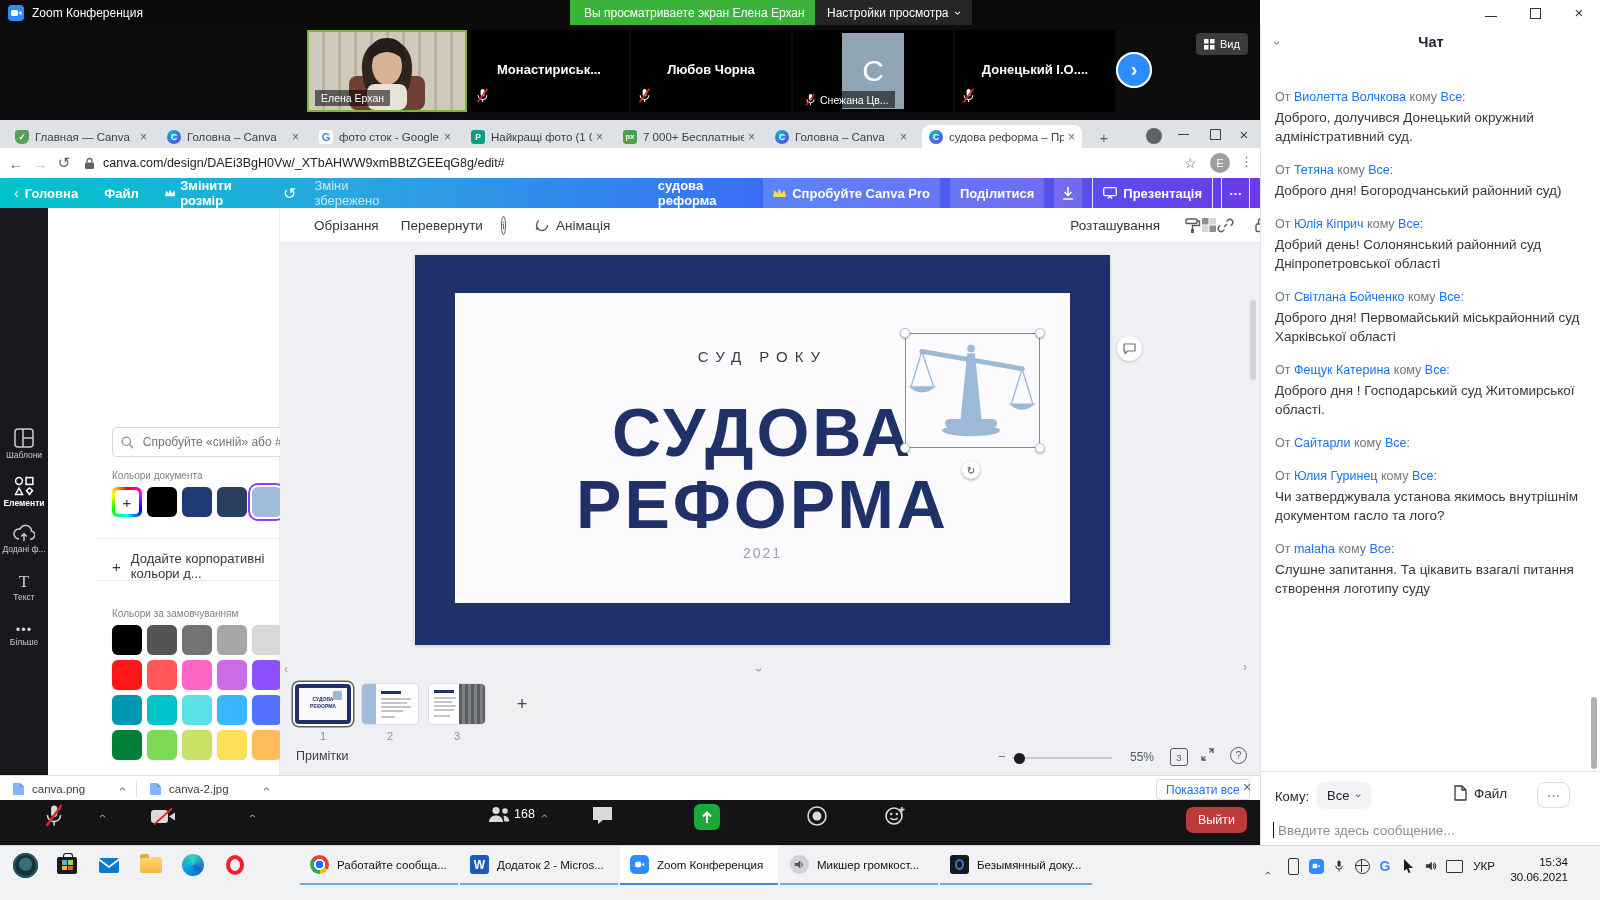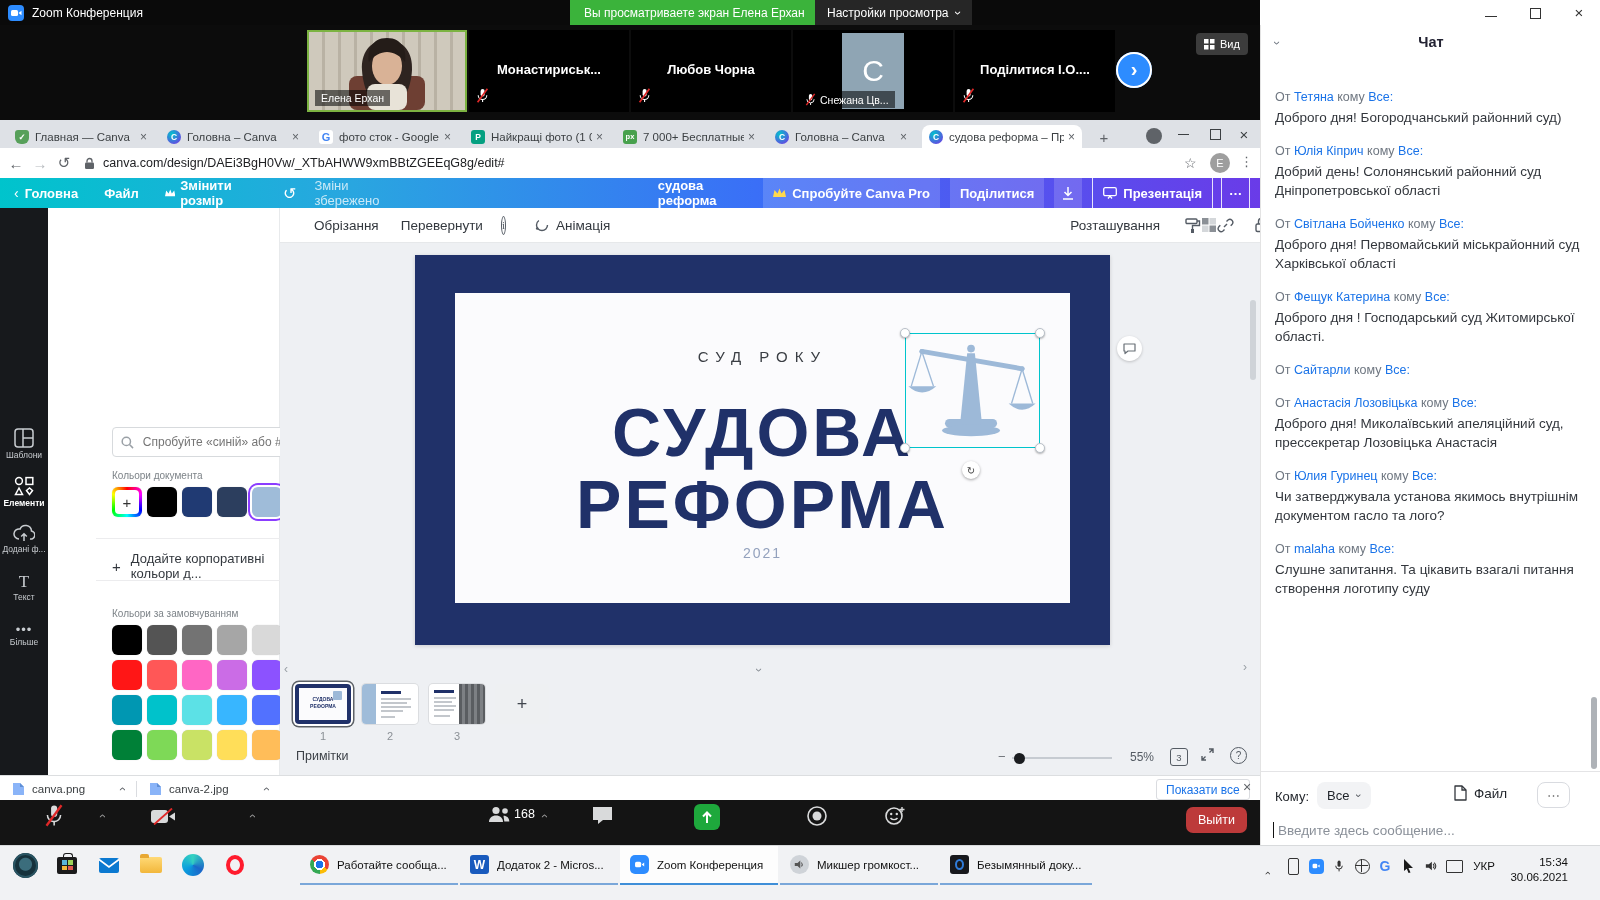--- a/index.html
+++ b/index.html
@@ -151,21 +151,21 @@
             <rect x="4.6" y="1" width="4" height="7.5" rx="2" fill="#fff"></rect>
             <path d="M2.2 7.2a4.3 4.3 0 0 0 8.6 0" stroke="#fff" stroke-width="1.1" fill="none"></path>
             <line x1="6.6" y1="11.6" x2="6.6" y2="14" stroke="#fff" stroke-width="1.1"></line>
             <line x1="11.4" y1="0.8" x2="1.6" y2="14.2" stroke="#e02828" stroke-width="1.7"></line>
           </svg>
         <span>Снежана Цв...</span>
       </span>
     </div>
 
     <div class="tile" style="left:955px">
-      <span class="tname">Поділитися І.О....</span>
+      <span class="tname">Донецький І.О....</span>
       <span class="micoff"><svg width="13" height="15" viewBox="0 0 13 15">
             <rect x="4.6" y="1" width="4" height="7.5" rx="2" fill="#fff"></rect>
             <path d="M2.2 7.2a4.3 4.3 0 0 0 8.6 0" stroke="#fff" stroke-width="1.1" fill="none"></path>
             <line x1="6.6" y1="11.6" x2="6.6" y2="14" stroke="#fff" stroke-width="1.1"></line>
             <line x1="11.4" y1="0.8" x2="1.6" y2="14.2" stroke="#e02828" stroke-width="1.7"></line>
           </svg></span>
     </div>
 
     <div class="abs f" style="left:1116px;top:27px;width:36px;height:36px;border-radius:50%;background:#2d8cff;box-shadow:inset 0 0 0 2px #fff;justify-content:center;cursor:pointer">
       <span style="color:#fff;font-size:20px;font-weight:bold;margin-top:-2px">›</span>
@@ -606,41 +606,41 @@
     <div class="abs f" style="left:1186px;top:7px;height:26px;padding:0 12px;background:#bd3a3a;border-radius:7px;color:#fff;font-size:12.5px;cursor:pointer">
         <span>Выйти</span>
       </div>
   </div>
 
   <div class="abs chat">
     <span class="abs chv" style="left:14px;top:12px;color:#6e7680;cursor:pointer">›</span>
     <div class="abs" style="left:0;top:9px;width:340px;text-align:center;font-size:14.5px;font-weight:bold;color:#232333">Чат</div>
     <div class="msgs">
       <div class="msg">
+        <div class="mh"><span>От</span> <b>Виолетта Волчкова</b> <span>кому</span> <b>Все:</b></div>
+        <div class="mb">Доброго, долучився Донецький окружний адміністративний суд.</div>
+      </div>
+      <div class="msg">
         <div class="mh"><span>От</span> <b>Тетяна</b> <span>кому</span> <b>Все:</b></div>
         <div class="mb">Доброго дня! Богородчанський районний суд)</div>
       </div>
       <div class="msg">
         <div class="mh"><span>От</span> <b>Юлія Кіприч</b> <span>кому</span> <b>Все:</b></div>
         <div class="mb">Добрий день! Солонянський районний суд Дніпропетровської області</div>
       </div>
       <div class="msg">
         <div class="mh"><span>От</span> <b>Світлана Бойченко</b> <span>кому</span> <b>Все:</b></div>
         <div class="mb">Доброго дня! Первомайський міськрайонний суд Харківської області</div>
       </div>
       <div class="msg">
         <div class="mh"><span>От</span> <b>Фещук Катерина</b> <span>кому</span> <b>Все:</b></div>
         <div class="mb">Доброго дня ! Господарський суд Житомирської області.</div>
       </div>
       <div class="msg">
         <div class="mh"><span>От</span> <b>Сайтарли</b> <span>кому</span> <b>Все:</b></div>
-      </div>
-      <div class="msg">
-        <div class="mh"><span>От</span> <b>Анастасія Лозовіцька</b> <span>кому</span> <b>Все:</b></div>
-        <div class="mb">Доброго дня! Миколаївський апеляційний суд, прессекретар Лозовіцька Анастасія</div>
       </div>
       <div class="msg">
         <div class="mh"><span>От</span> <b>Юлия Гуринец</b> <span>кому</span> <b>Все:</b></div>
         <div class="mb">Чи затверджувала установа якимось внутрішнім документом  гасло  та лого?</div>
       </div>
       <div class="msg">
         <div class="mh"><span>От</span> <b>malaha</b> <span>кому</span> <b>Все:</b></div>
         <div class="mb">Слушне запитання. Та цікавить взагалі питання створення логотипу суду</div>
       </div>
     </div>

